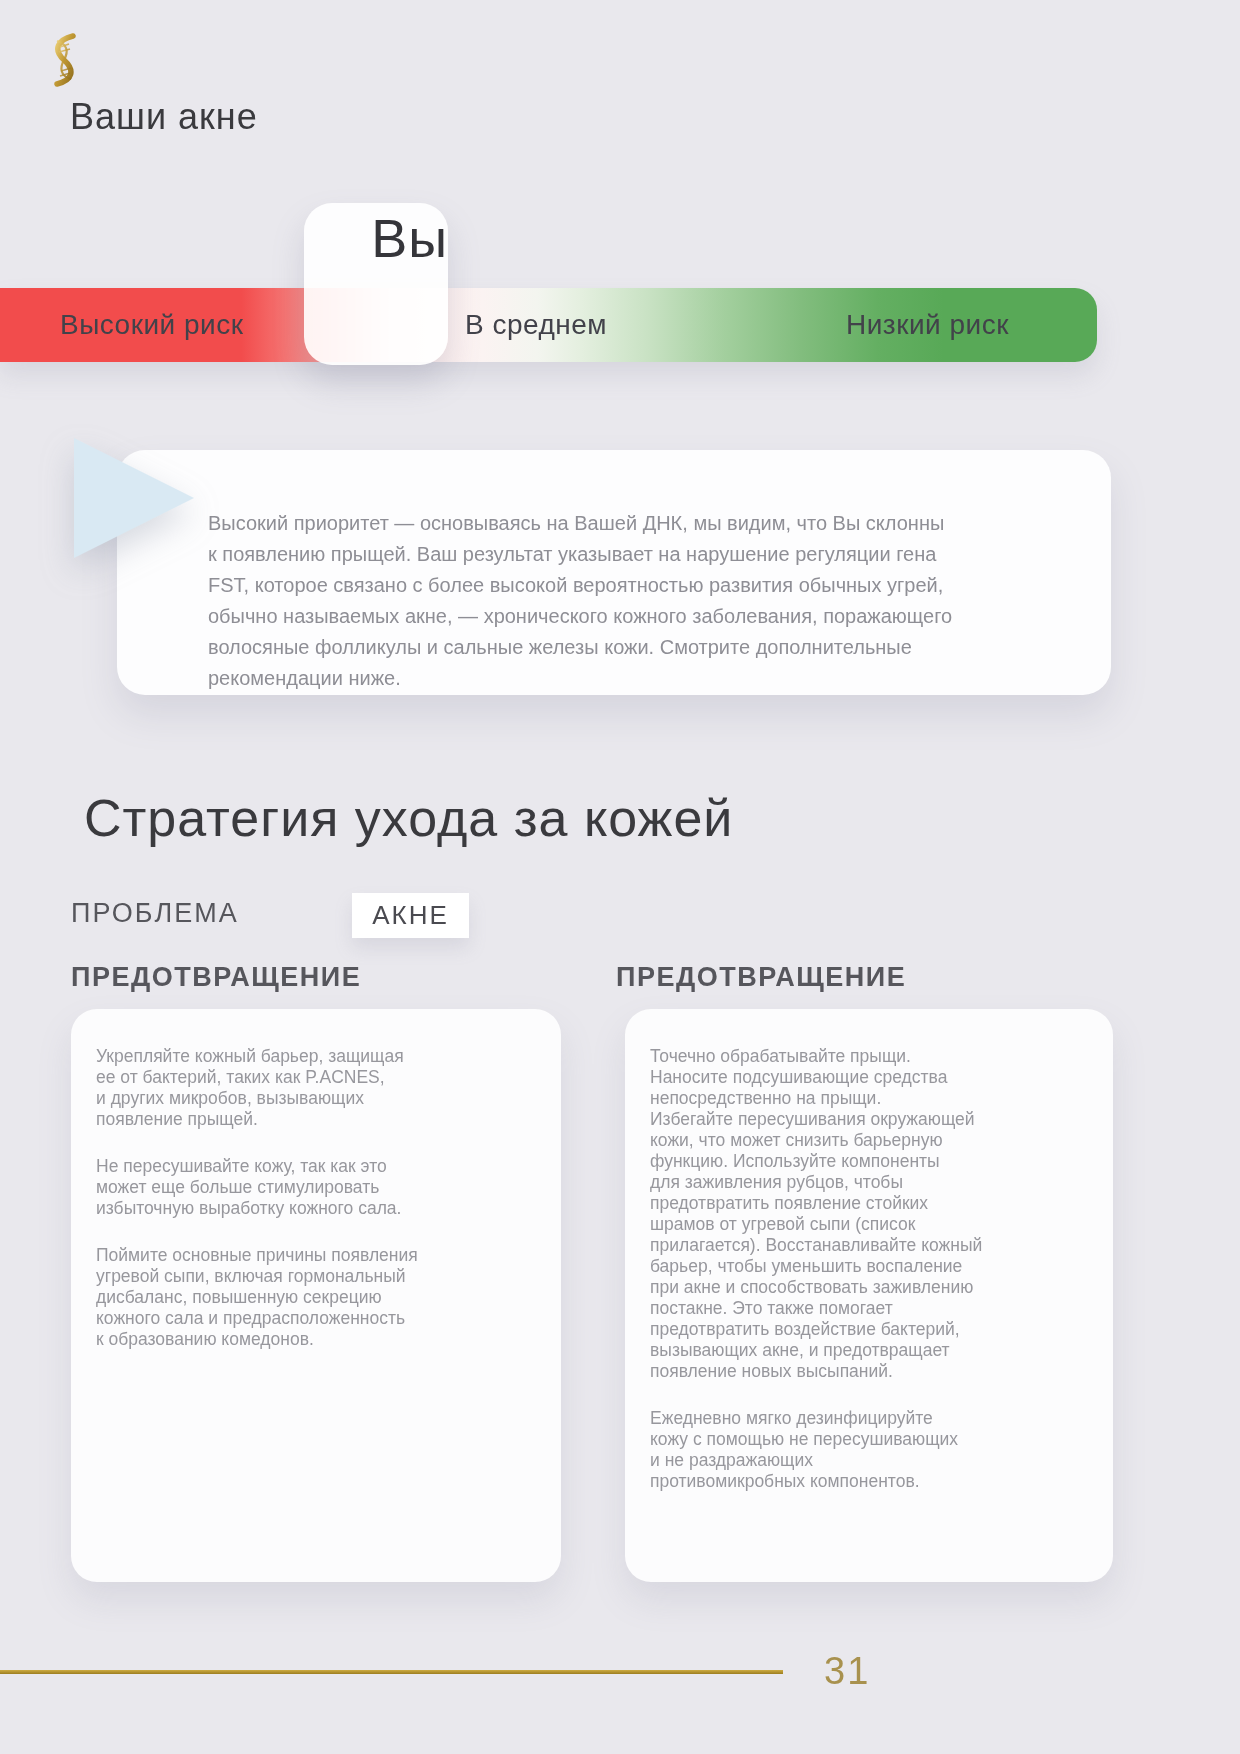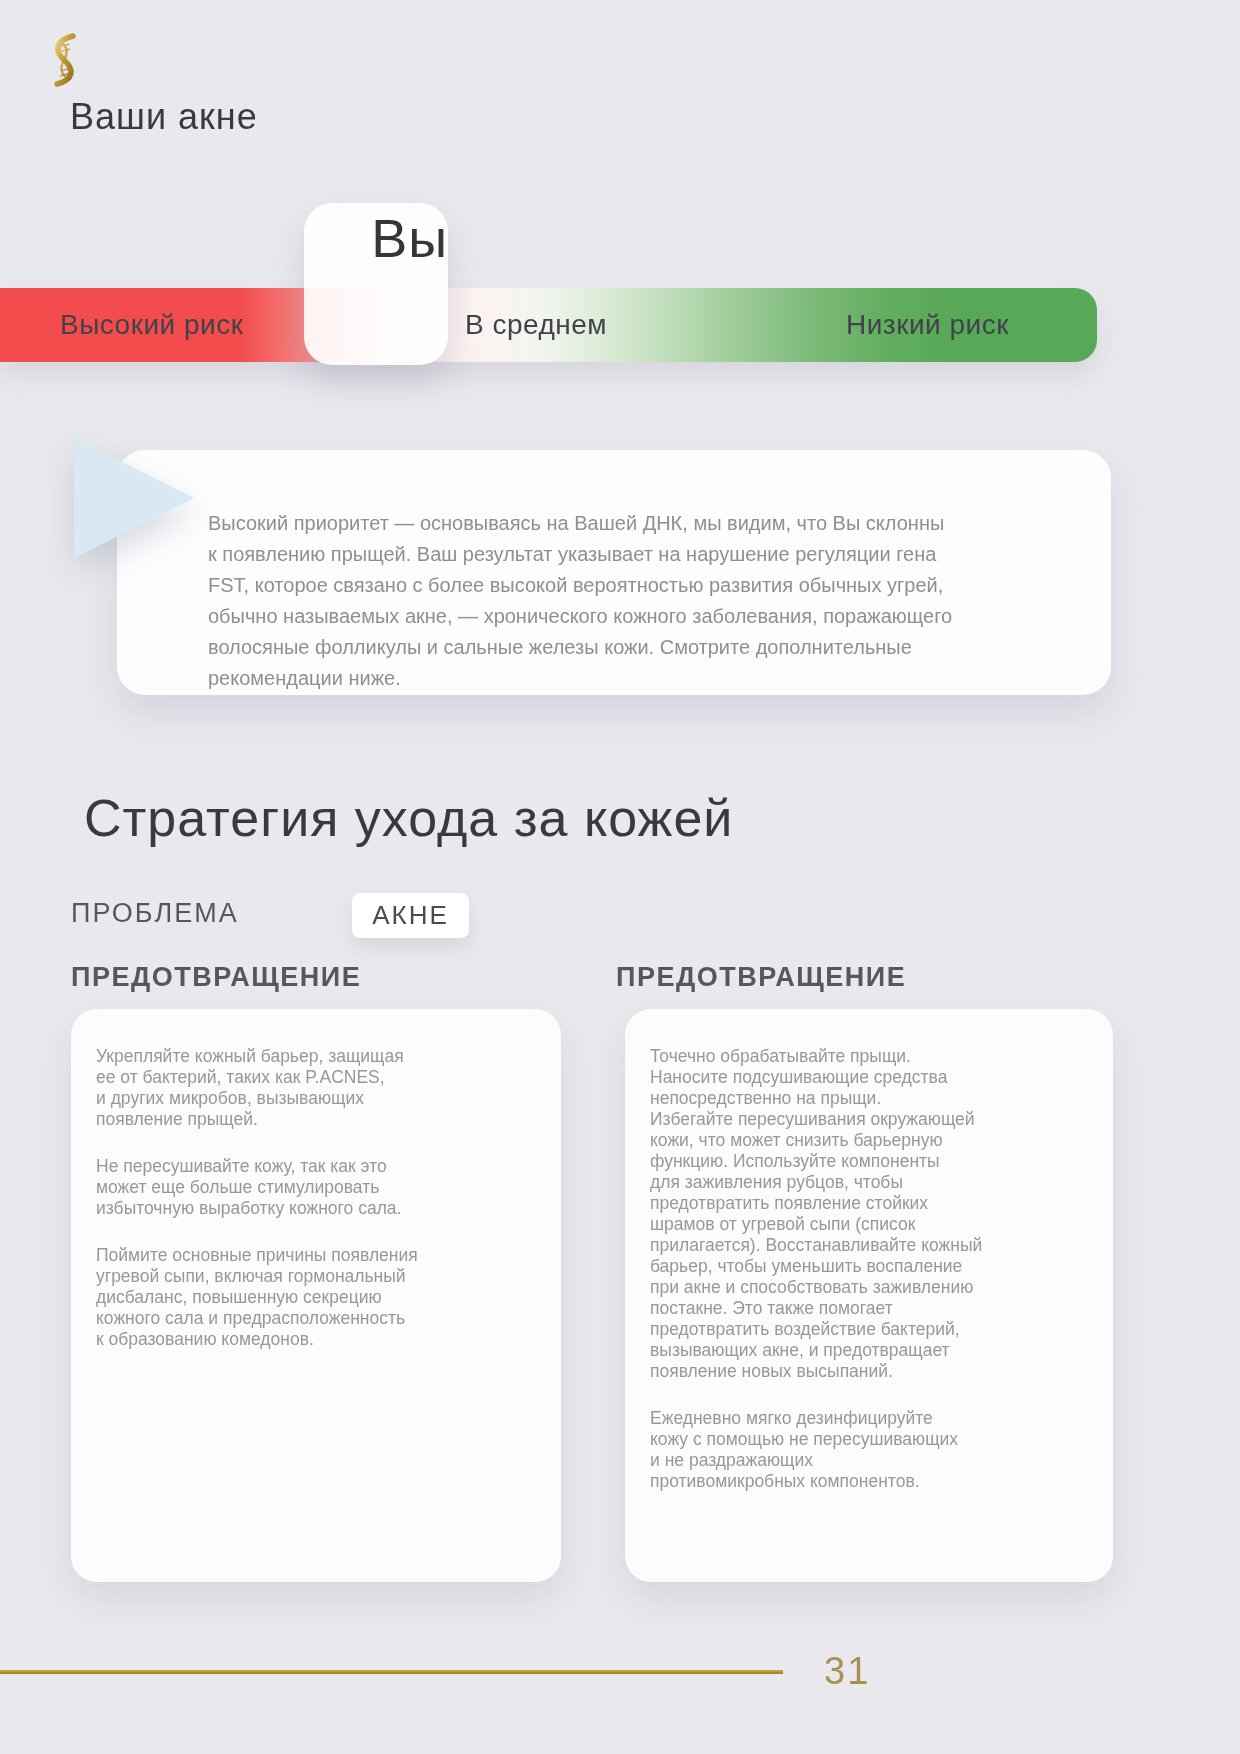--- a/index.html
+++ b/index.html
@@ -75,21 +75,21 @@
   .strategy-title{
     position:absolute;left:68px;top:788px;
     font-size:52px;font-weight:200;letter-spacing:1px;color:#3a3a3e;margin-left:16px;
   }
   .problem-label{
     position:absolute;left:71px;top:898px;
     font-size:27px;font-weight:300;letter-spacing:2px;color:#56565c;text-align:right;
   }
   .problem-badge{
     position:absolute;left:352px;top:893px;width:117px;height:45px;
-    background:#ffffff;border-radius:8px;
+    background:#ffffff;border-radius:0;
     box-shadow:0 10px 18px rgba(140,140,160,0.18);
     text-align:center;line-height:45px;
     font-size:26px;font-weight:300;letter-spacing:2px;color:#4a4a50;
   }
   .col-heading{
     position:absolute;top:962px;
     font-size:27px;font-weight:700;letter-spacing:1.5px;color:#56565c;
     white-space:nowrap;
   }
   .col-heading.prevention{left:71px;}

